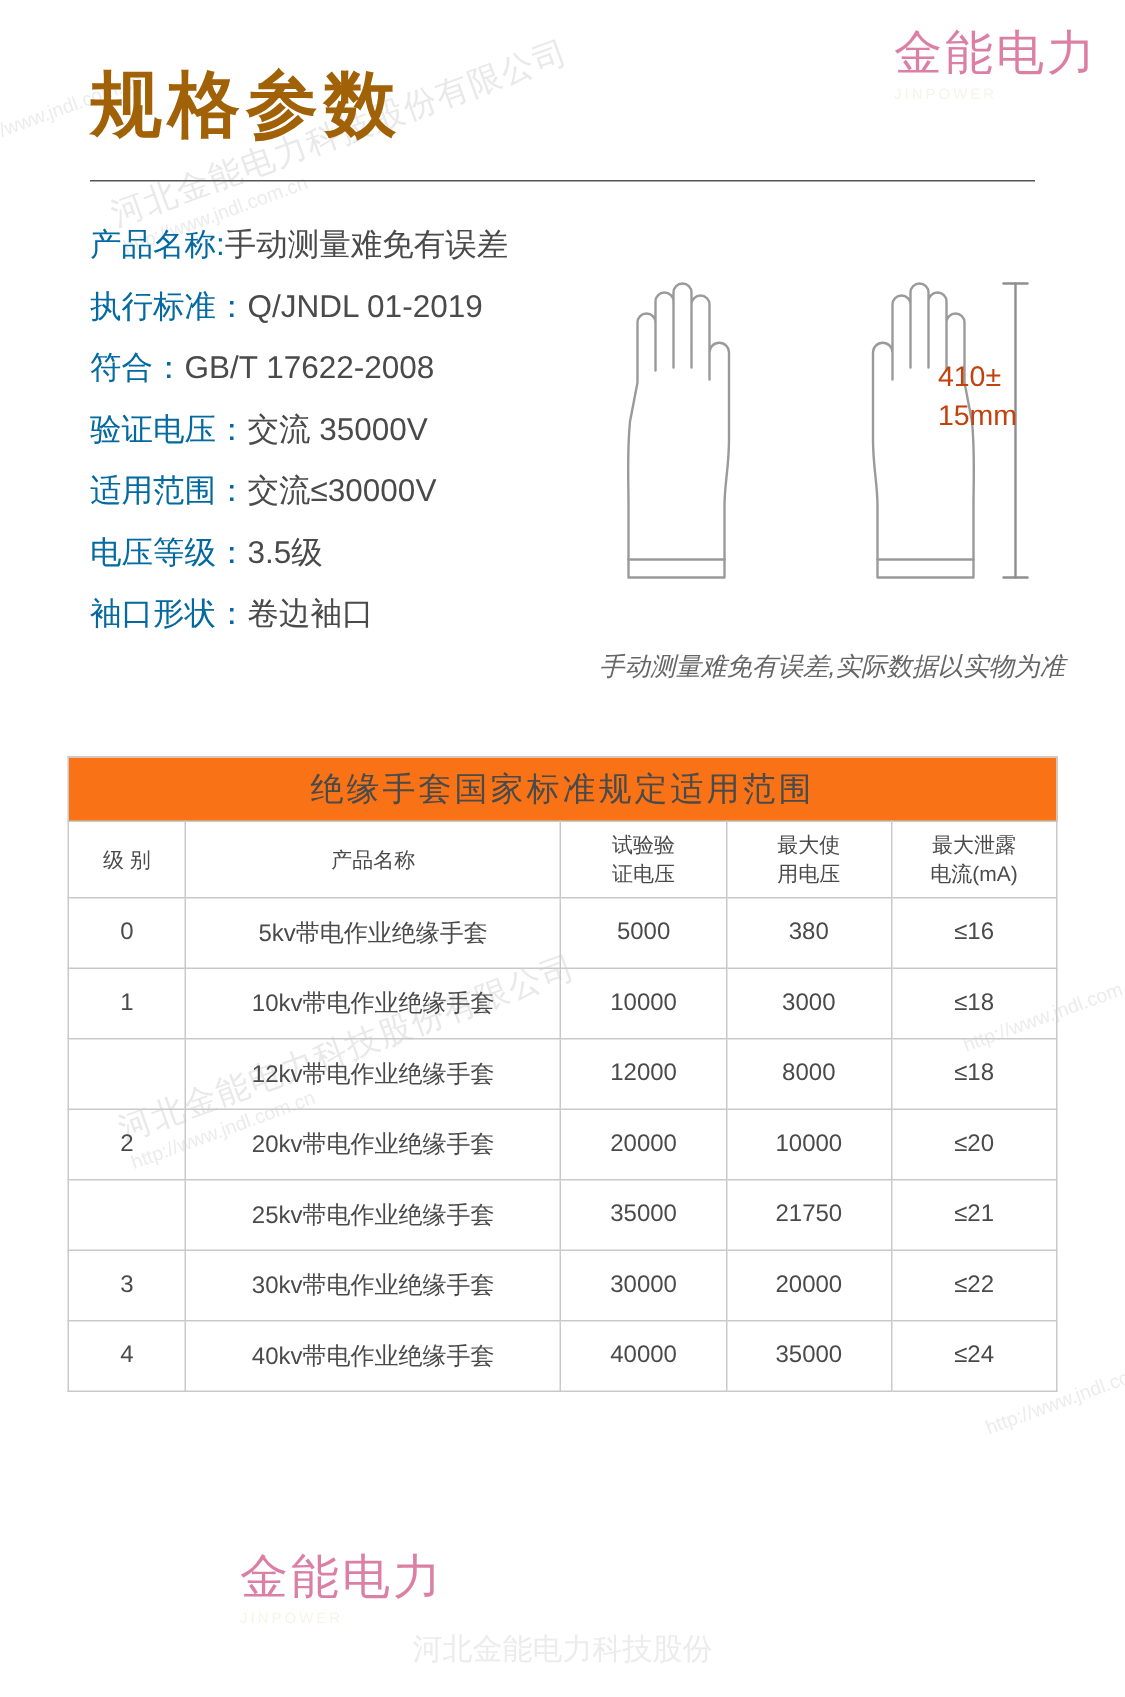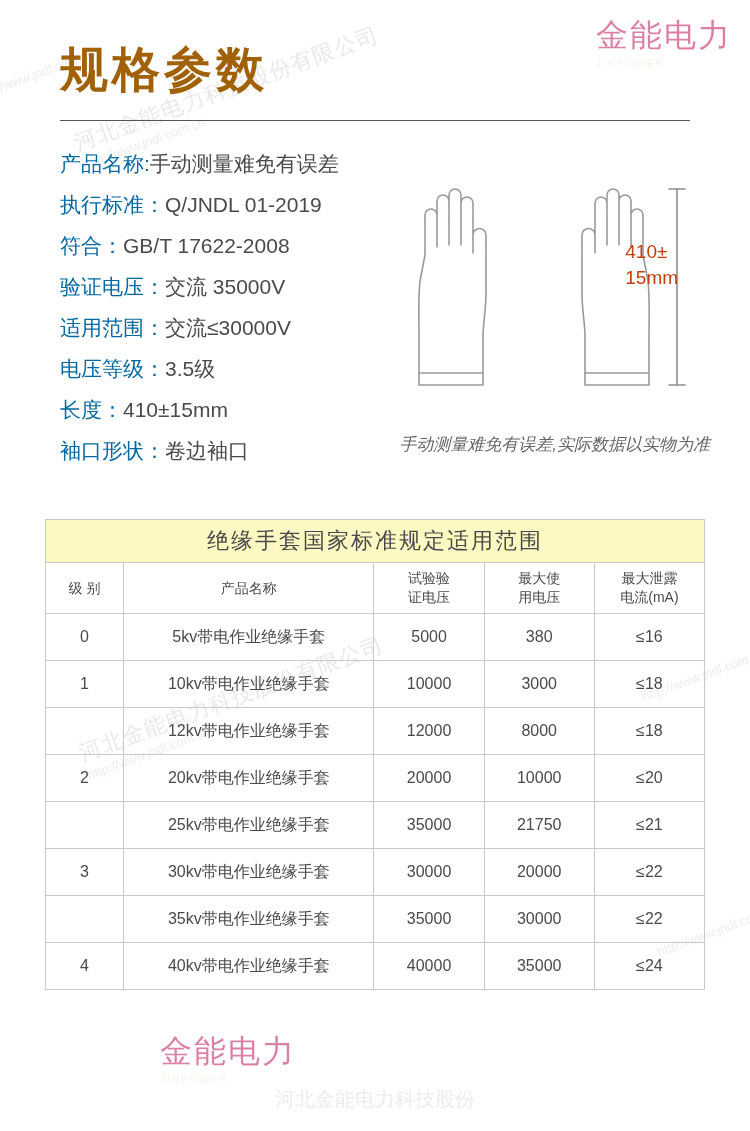--- a/index.html
+++ b/index.html
@@ -127,21 +127,21 @@
     width: 100%;
     table-layout: fixed;
   }
   table.spec-table td, table.spec-table th {
     border: 1px solid #c9c9c9;
     text-align: center;
     color: #4a4a4a;
     font-weight: normal;
   }
   .tbl-title {
-    background: #fef9c3;
+    background: #f97316;
     color: #ffffff;
     font-size: 22px;
     font-weight: bold;
     letter-spacing: 2px;
     height: 40px;
     border: 1px solid #c9c9c9;
   }
   .hdr td {
     font-size: 14px;
     height: 48px;
@@ -218,23 +218,20 @@
         <span class="lbl">符合：</span><span class="val">GB/T 17622-2008</span>
       </div>
       <div class="spec-row">
         <span class="lbl">验证电压：</span><span class="val">交流 35000V</span>
       </div>
       <div class="spec-row">
         <span class="lbl">适用范围：</span><span class="val">交流≤30000V</span>
       </div>
       <div class="spec-row">
         <span class="lbl">电压等级：</span><span class="val">3.5级</span>
-      </div>
-      <div class="spec-row">
-        <span class="lbl">长度：</span><span class="val">410±15mm</span>
       </div>
       <div class="spec-row">
         <span class="lbl">袖口形状：</span><span class="val">卷边袖口</span>
       </div>
     </div>
 
     <div class="glove-area">
       <svg class="glove-svg" width="300" height="260" viewBox="0 0 300 260">
         <g fill="none" stroke="#9a9a9a" stroke-width="1.6" stroke-linejoin="round" stroke-linecap="round">
 
@@ -342,27 +339,20 @@
         <td>≤21</td>
       </tr>
       <tr class="body-row">
         <td>3</td>
         <td>30kv带电作业绝缘手套</td>
         <td>30000</td>
         <td>20000</td>
         <td>≤22</td>
       </tr>
       <tr class="body-row">
-        <td></td>
-        <td>35kv带电作业绝缘手套</td>
-        <td>35000</td>
-        <td>30000</td>
-        <td>≤22</td>
-      </tr>
-      <tr class="body-row">
         <td>4</td>
         <td>40kv带电作业绝缘手套</td>
         <td>40000</td>
         <td>35000</td>
         <td>≤24</td>
       </tr>
     </tbody>
   </table>
 </div>
 

